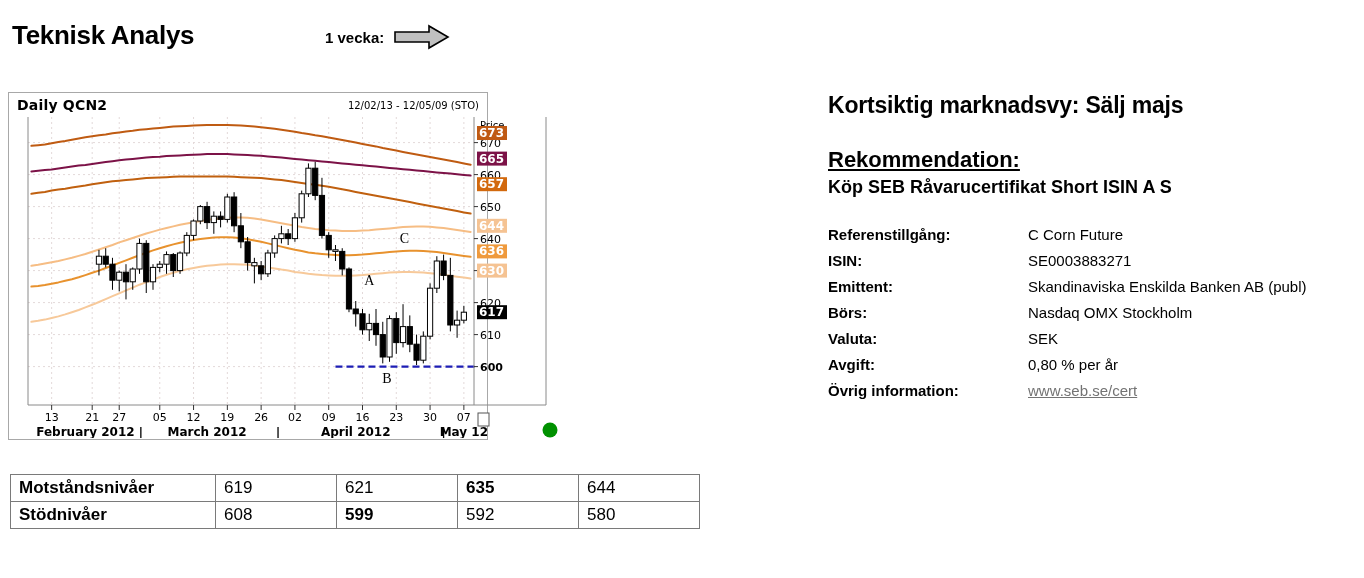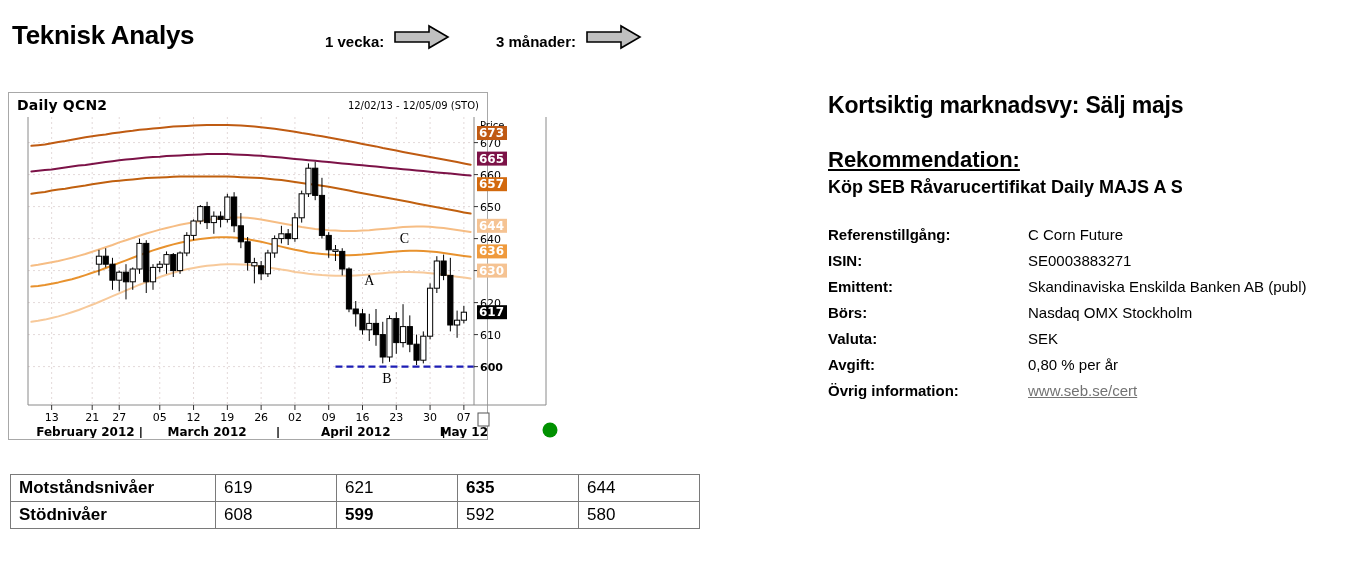--- a/index.html
+++ b/index.html
@@ -27,21 +27,21 @@
     left: 12px; top: 20px;
     font-size: 26px;
     font-weight: bold;
     letter-spacing: -0.3px;
     white-space: nowrap;
   }
   .horizon {
     position: absolute;
     top: 24px;
     display: flex;
-    align-items: flex-end;
+    align-items: center;
     gap: 9px;
     white-space: nowrap;
   }
   #horizon-week { left: 325px; }
   #horizon-3m   { left: 496px; }
   .horizon-label {
     font-size: 15px;
     font-weight: bold;
   }
   .arrow-flat {
@@ -158,28 +158,20 @@
 
   <div id="horizon-week" class="horizon">
     <span class="horizon-label">1 vecka:</span>
     <span class="arrow-flat">
       <svg width="58" height="26" viewBox="0 0 58 26">
         <path d="M2,8 L36,8 L36,2 L55,13 L36,24 L36,18 L2,18 Z" fill="#c0c0c0" stroke="#000000" stroke-width="1.6" stroke-linejoin="miter"></path>
       </svg>
     </span>
   </div>
 
-  <div id="horizon-3m" class="horizon">
-    <span class="horizon-label">3 månader:</span>
-    <span class="arrow-flat">
-      <svg width="58" height="26" viewBox="0 0 58 26">
-        <path d="M2,8 L36,8 L36,2 L55,13 L36,24 L36,18 L2,18 Z" fill="#c0c0c0" stroke="#000000" stroke-width="1.6" stroke-linejoin="miter"></path>
-      </svg>
-    </span>
-  </div>
 </div>
 
 <div id="chart-panel">
   <div id="chart-title">Daily QCN2</div>
   <div id="chart-daterange">12/02/13 - 12/05/09 (STO)</div>
   <div id="plot-wrap">
     <svg id="plot-svg" width="556" height="323" viewBox="0 0 556 323">
         <rect x="12" y="2" width="446" height="288" fill="#ffffff"></rect>
         <line x1="12" y1="251.6" x2="458" y2="251.6" stroke="#e3d9d9" stroke-width="1" stroke-dasharray="2 3"></line>
         <line x1="12" y1="219.60000000000002" x2="458" y2="219.60000000000002" stroke="#e3d9d9" stroke-width="1" stroke-dasharray="2 3"></line>
@@ -535,21 +527,21 @@
         <td class="val strong">599</td>
         <td class="val">592</td>
         <td class="val">580</td>
       </tr>
     </tbody>
 </table>
 
 <div id="right-panel">
   <div id="rec-title">Kortsiktig marknadsvy: Sälj majs</div>
   <div id="rec-heading">Rekommendation:</div>
-  <div id="rec-product">Köp SEB Råvarucertifikat Daily MAJS A S</div>
+  <div id="rec-product">Köp SEB Råvarucertifikat Short ISIN A S</div>
   <table id="facts">
     <tbody>
         <tr>
           <td class="k">Referenstillgång:</td>
           <td class="v">C Corn Future</td>
         </tr>
         <tr>
           <td class="k">ISIN:</td>
           <td class="v">SE0003883271</td>
         </tr>

